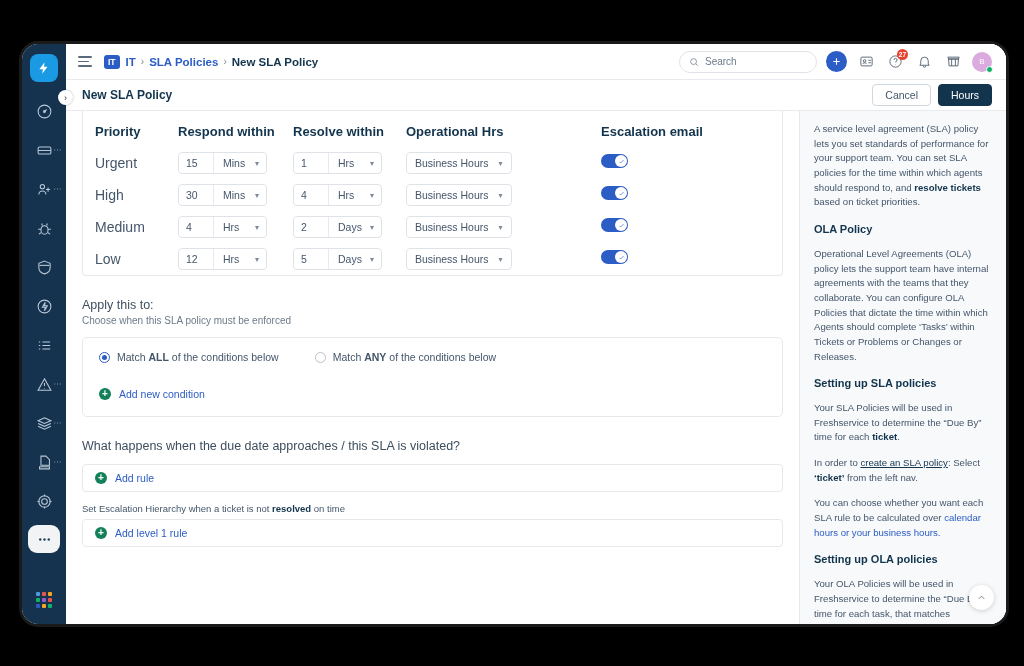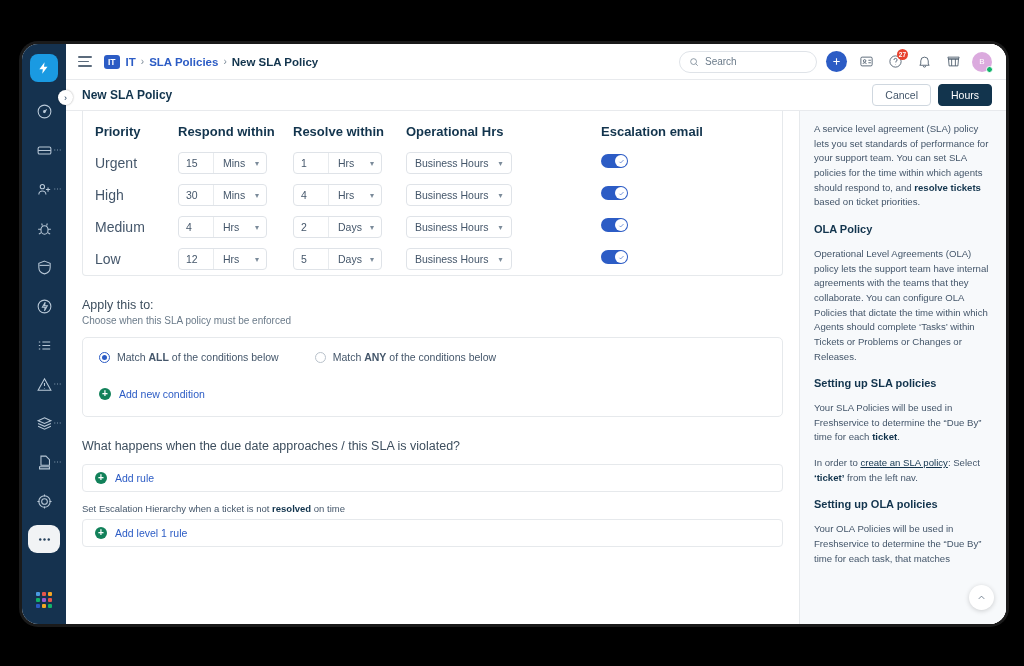--- a/index.html
+++ b/index.html
@@ -621,20 +621,21 @@
         </div>
       </div>
 
       <div id="help">
         <p><span>A service level agreement (SLA) policy lets you set standards of performance for your support team. You can set SLA policies for the time within which agents should respond to, and </span><b>resolve tickets</b><span> based on ticket priorities.</span></p>
         <h3>OLA Policy</h3>
         <p>Operational Level Agreements (OLA) policy lets the support team have internal agreements with the teams that they collaborate. You can configure OLA Policies that dictate the time within which Agents should complete ‘Tasks’ within Tickets or Problems or Changes or Releases.</p>
         <h3>Setting up SLA policies</h3>
         <p><span>Your SLA Policies will be used in Freshservice to determine the “Due By” time for each </span><b>ticket</b><span>.</span></p>
         <p><span>In order to </span><a class="ul">create an SLA policy</a><span>: Select </span><b>‘ticket’</b><span> from the left nav.</span></p>
+        <p><span>You can choose whether you want each SLA rule to be calculated over </span><a>calendar hours or your business hours.</a></p>
         <h3>Setting up OLA policies</h3>
         <p>Your OLA Policies will be used in Freshservice to determine the “Due By” time for each task, that matches</p>
         <div id="scrolltop">
           <svg viewBox="0 0 24 24">
               <path d="M6 15l6-6 6 6"></path>
             </svg>
         </div>
       </div>
     </div>
   </div>

